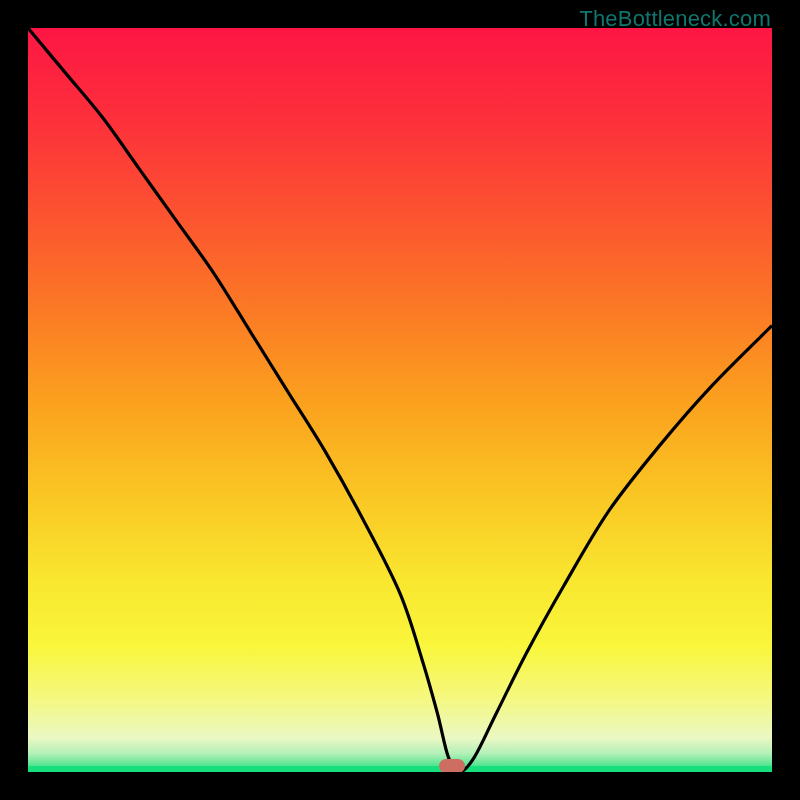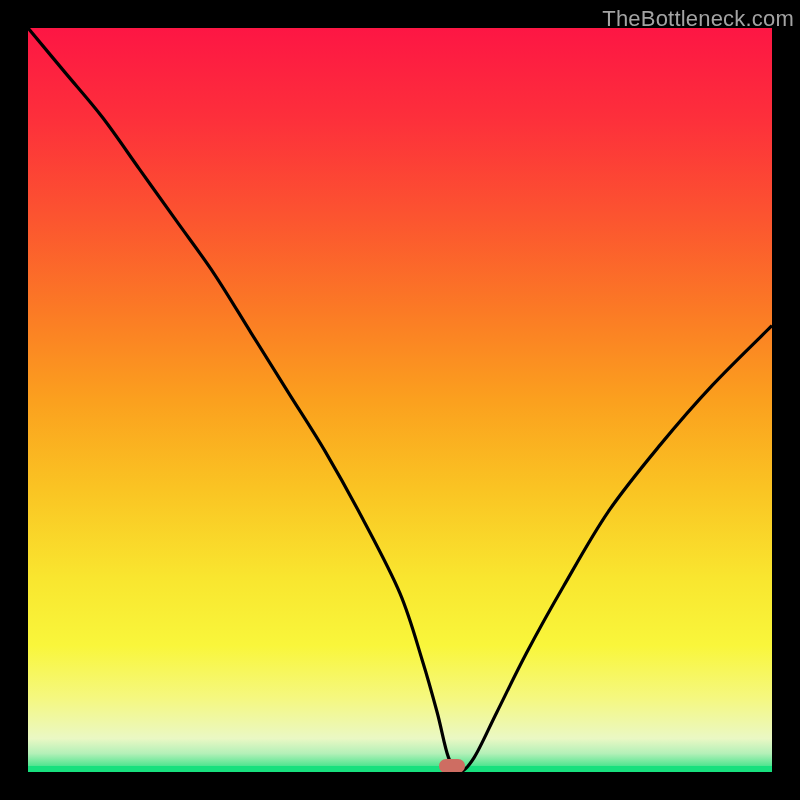--- a/index.html
+++ b/index.html
@@ -30,22 +30,22 @@
   .gradient {
     position: absolute;
     top: 0;
     left: 0;
     width: 100%;
     height: 100%;
   }
   .watermark {
     position: absolute;
     top: 6px;
-    right: 6px;
-    color: #a3a3a3;
+    right: 29px;
+    color: #0f766e;
     font-size: 22px;
     font-weight: 500;
     letter-spacing: 0.2px;
   }
   svg.curve {
     position: absolute;
     top: 0;
     left: 0;
     width: 100%;
     height: 100%;

